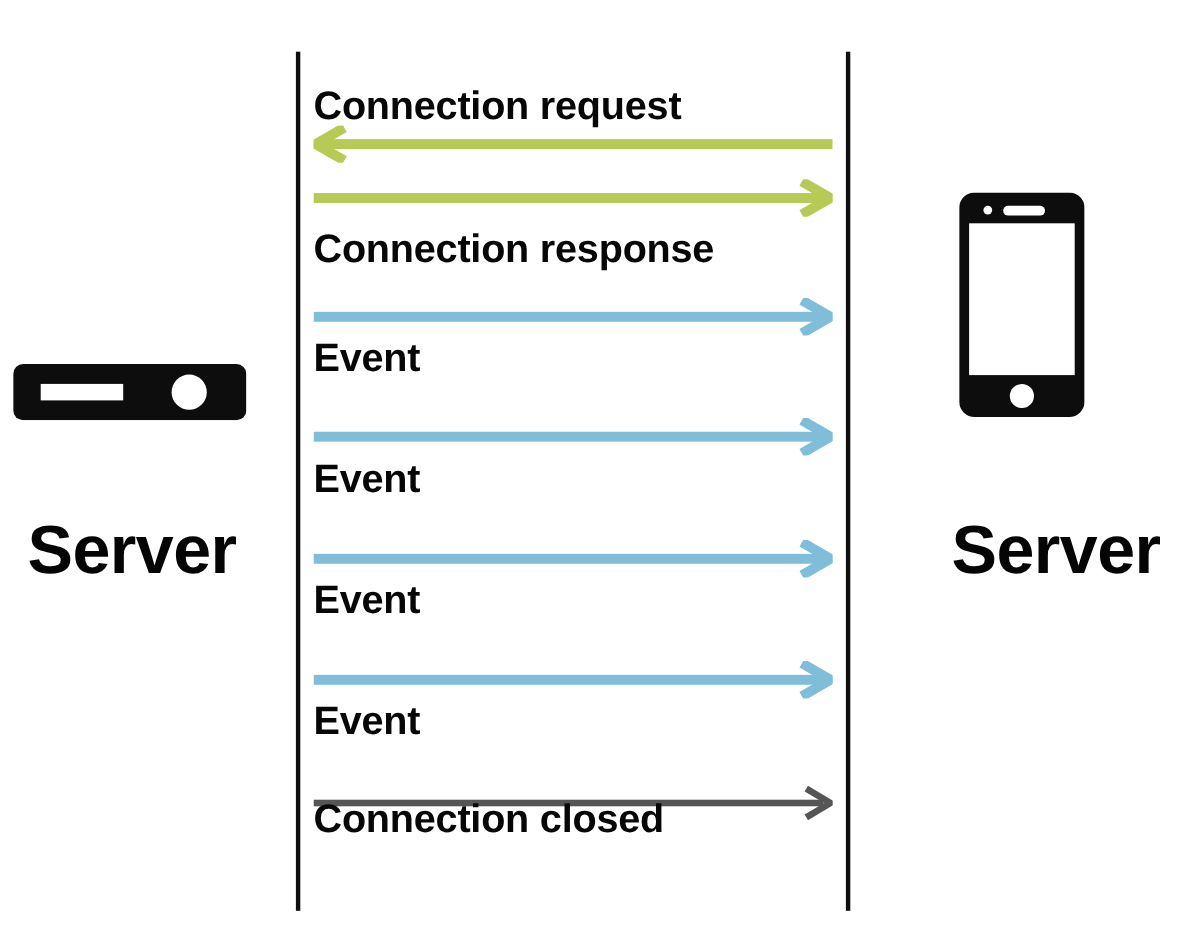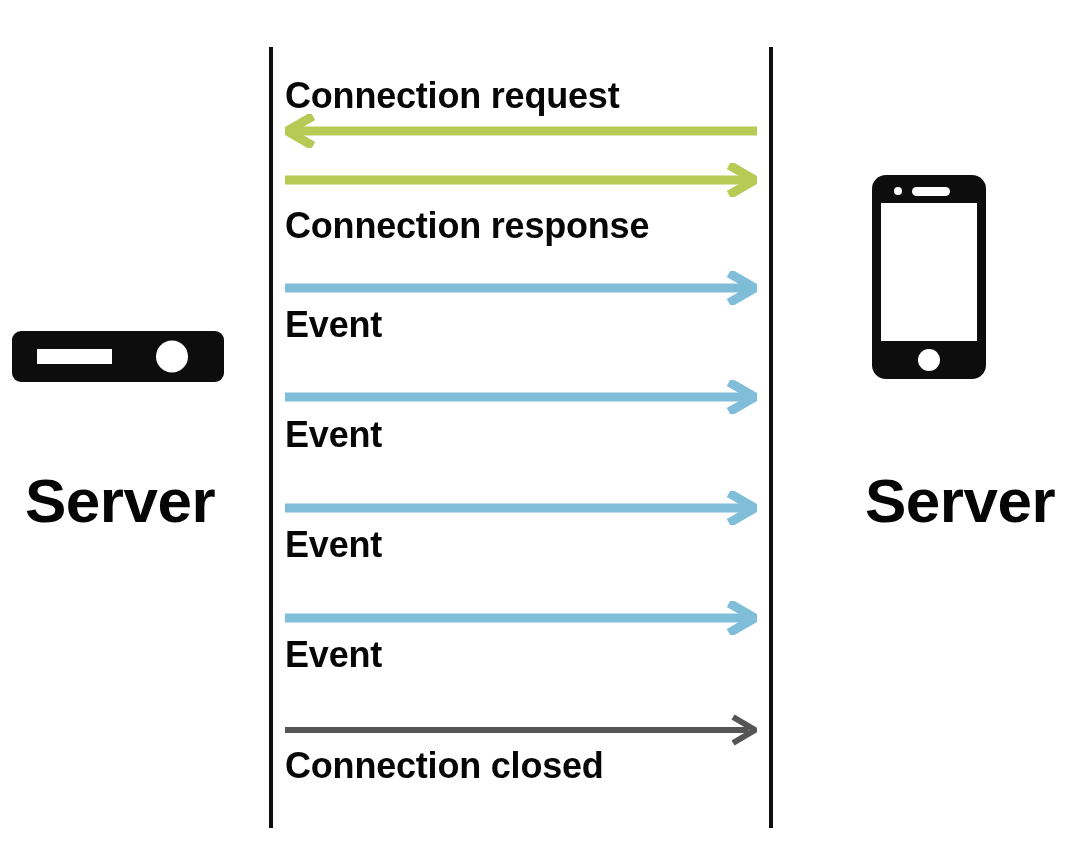--- a/index.html
+++ b/index.html
@@ -154,17 +154,17 @@
        <rect x="0" y="12.5" width="462.2" height="9" fill="#7fbdd8"></rect>
             <polyline points="444,2 470,17 444,32" fill="none" stroke="#7fbdd8" stroke-width="9" stroke-linecap="butt" stroke-linejoin="miter"></polyline>
      </svg></div>
         <div class="msg-label" style="top: 637px;">Event</div>
       </div>
       <div class="msg">
         <div class="msg-arrow" style="top: 713px; height: 34px;"><svg width="472" height="34" viewBox="0 0 472 34" xmlns="http://www.w3.org/2000/svg">
        <rect x="0" y="14" width="463.6" height="6" fill="#555555"></rect>
             <polyline points="448,4 470,17 448,30" fill="none" stroke="#555555" stroke-width="6" stroke-linecap="butt" stroke-linejoin="miter"></polyline>
      </svg></div>
-        <div class="msg-label" style="top: 748px;">Connection closed</div>
+        <div class="msg-label" style="top: 726px;">Connection closed</div>
       </div>
     </div>
 
 </div>
 
 </body></html>

